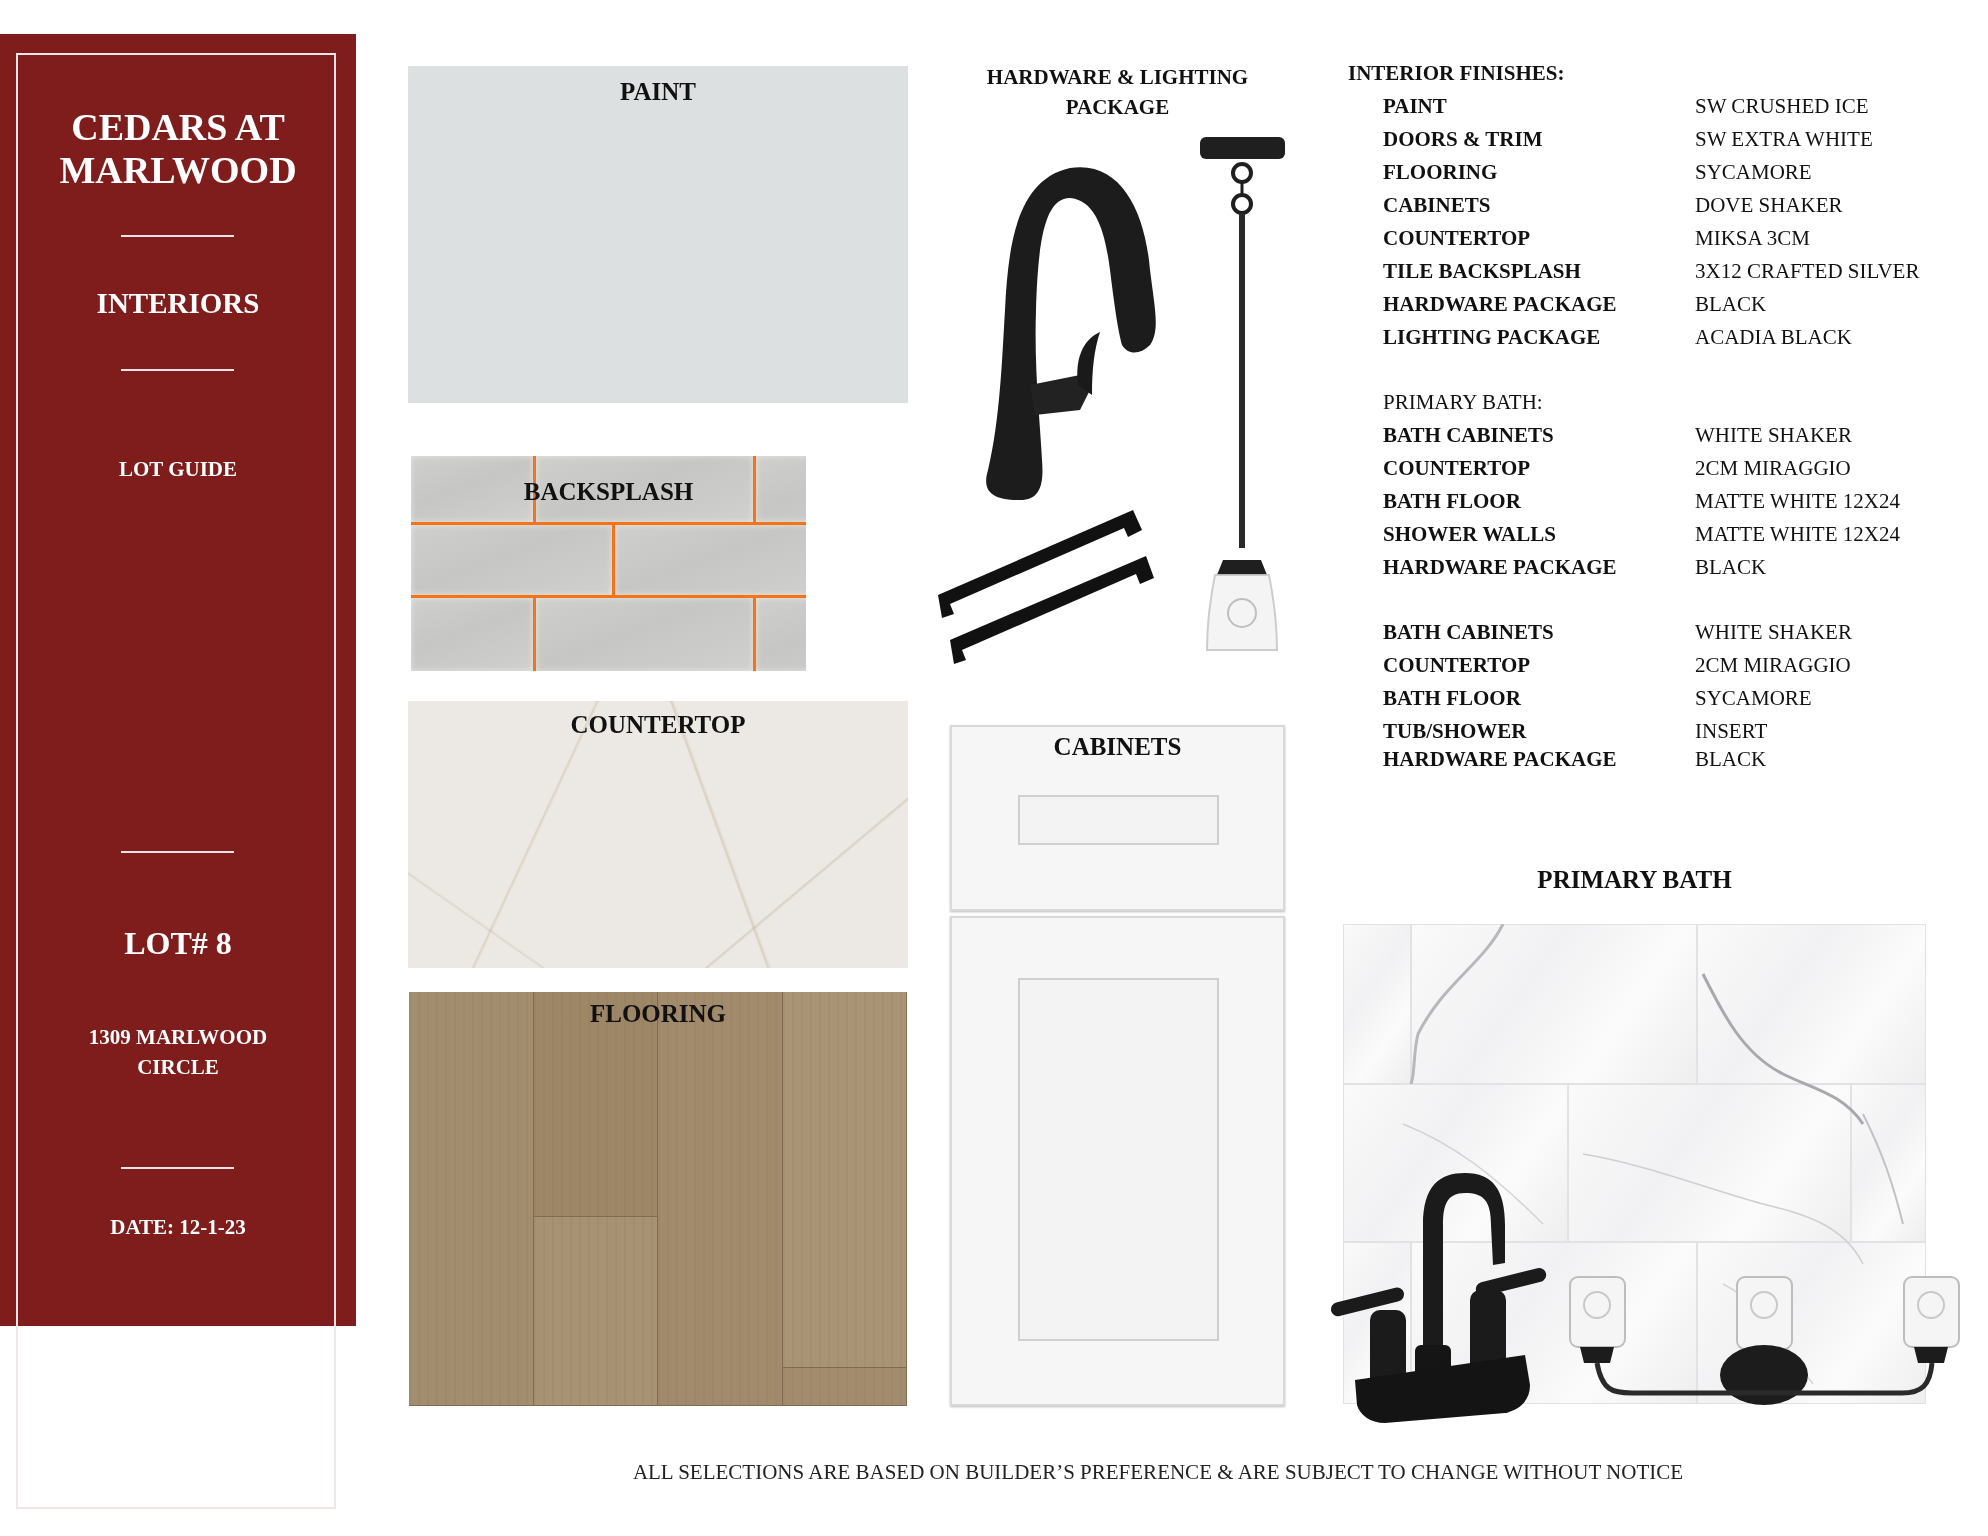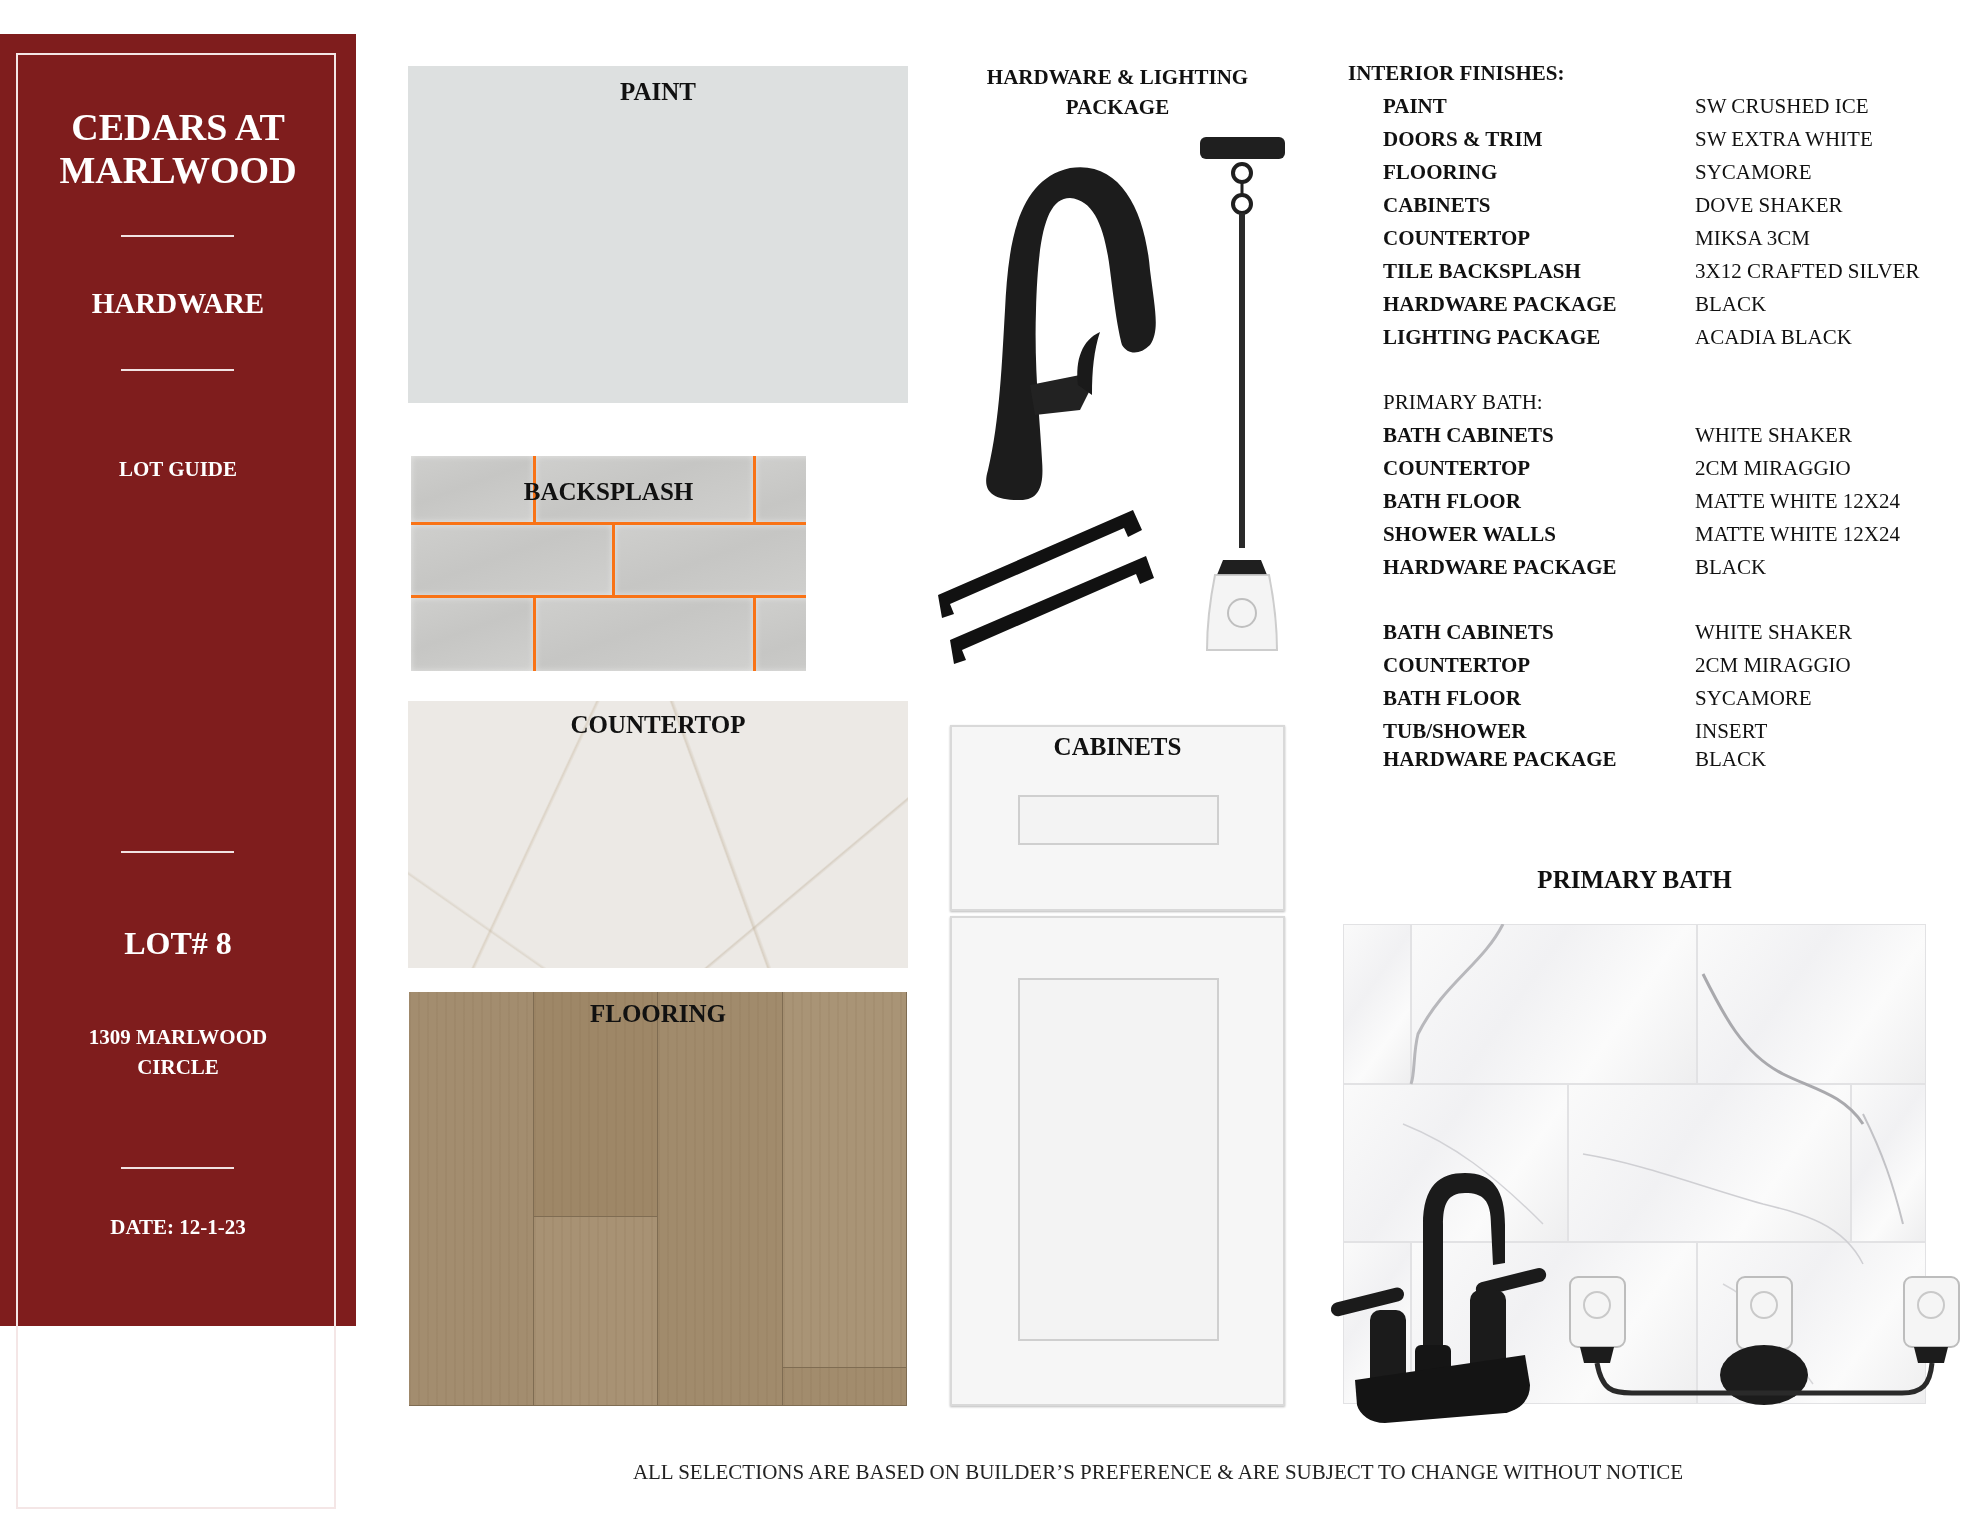--- a/index.html
+++ b/index.html
@@ -73,21 +73,21 @@
 </head>
 <body>
 
 <div class="sidebar">
   <div class="sidebar-frame"></div>
   <div class="sb-text sb-title">
     <div>CEDARS AT</div>
     <div>MARLWOOD</div>
   </div>
   <div class="sb-rule" style="top:201px"></div>
-  <div class="sb-text sb-interiors">HARDWARE</div>
+  <div class="sb-text sb-interiors">INTERIORS</div>
   <div class="sb-rule" style="top:335px"></div>
   <div class="sb-text sb-lotguide">LOT GUIDE</div>
   <div class="sb-rule" style="top:817px"></div>
   <div class="sb-text sb-lot">
     <div>LOT# 8</div>
   </div>
   <div class="sb-text sb-address">
     <div>1309 MARLWOOD</div>
     <div>CIRCLE</div>
   </div>

